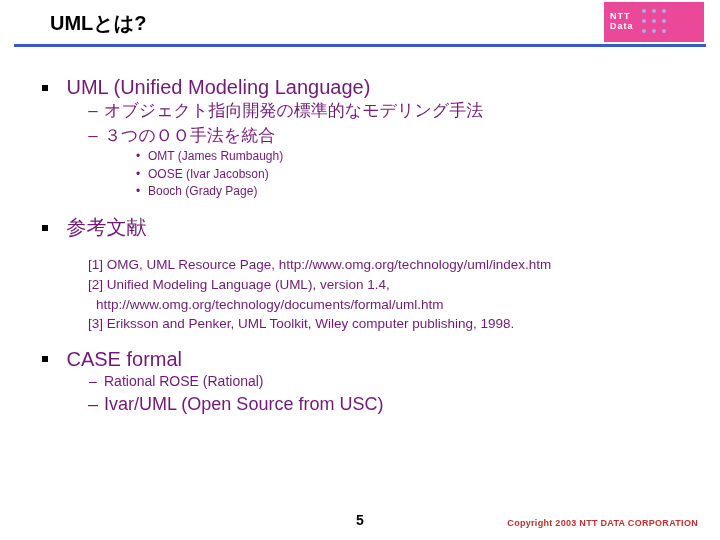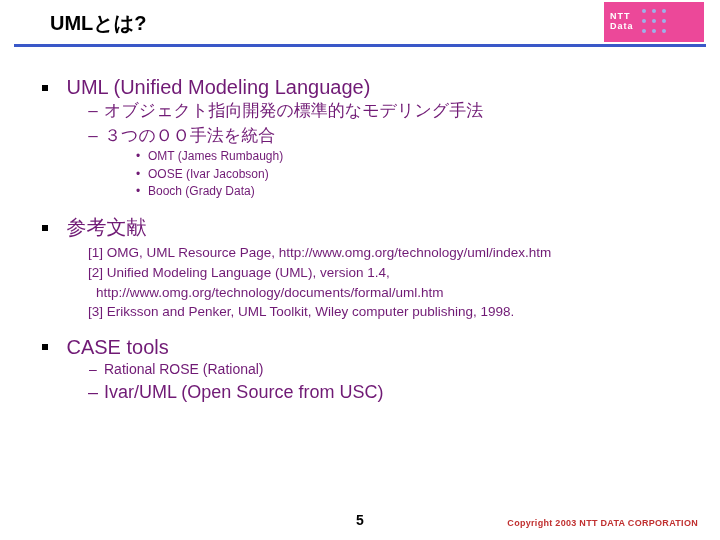--- a/index.html
+++ b/index.html
@@ -67,21 +67,21 @@
   .l1 { margin-bottom: 6px; }
   .l1-head { font-size: 20px; }
   .bullet-sq { display:inline-block; width:6px; height:6px; background:#000; vertical-align: middle; margin-right: 14px; position: relative; top:-2px; }
 
   .l2 { padding-left: 46px; font-size: 17px; line-height: 1.45; }
   .dash { display:inline-block; width:10px; text-align:center; margin-right: 6px; }
 
   .l3 { padding-left: 92px; font-size: 12px; line-height: 1.45; }
   .dot3 { display:inline-block; width:8px; text-align:center; margin-right: 6px; }
 
-  .ref-block { padding-left: 46px; font-size: 13.5px; line-height: 1.45; margin-top: 2px; }
+  .ref-block { padding-left: 46px; font-size: 13.5px; line-height: 1.45; margin-top: 14px; }
   .ref-indent { padding-left: 8px; }
 
   .sect { margin-top: 14px; }
 
   .footer-num {
     position: absolute;
     left: 0; right: 0; bottom: 12px;
     text-align: center;
     font-size: 14px;
     font-weight: bold;
@@ -123,37 +123,37 @@
 
 <div class="content">
 
   <div class="l1">
     <span class="bullet-sq"></span>
     <span class="l1-head">UML (Unified Modeling Language)</span>
     <div class="l2"><span class="dash">–</span><span>オブジェクト指向開発の標準的なモデリング手法</span></div>
     <div class="l2"><span class="dash">–</span><span>３つのＯＯ手法を統合</span></div>
     <div class="l3"><span class="dot3">•</span><span>OMT  (James Rumbaugh)</span></div>
     <div class="l3"><span class="dot3">•</span><span>OOSE (Ivar Jacobson)</span></div>
-    <div class="l3"><span class="dot3">•</span><span>Booch (Grady Data)</span></div>
+    <div class="l3"><span class="dot3">•</span><span>Booch (Grady Page)</span></div>
   </div>
 
   <div class="l1 sect">
     <span class="bullet-sq"></span>
     <span class="l1-head">参考文献</span>
     <div class="ref-block">
       <div>[1] OMG, UML Resource Page, http://www.omg.org/technology/uml/index.htm</div>
       <div>[2] Unified Modeling Language (UML), version 1.4,</div>
       <div class="ref-indent">http://www.omg.org/technology/documents/formal/uml.htm</div>
       <div>[3] Eriksson and Penker, UML Toolkit, Wiley computer publishing, 1998.</div>
     </div>
   </div>
 
   <div class="l1 sect">
     <span class="bullet-sq"></span>
-    <span class="l1-head">CASE tools</span>
+    <span class="l1-head">CASE formal</span>
     <div class="l2" style="font-size:14px"><span class="dash">–</span><span>Rational ROSE (Rational)</span></div>
     <div class="l2" style="font-size:18px"><span class="dash">–</span><span>Ivar/UML (Open Source from USC)</span></div>
   </div>
 
 </div>
 
 <div class="footer-num">5</div>
 <div class="copyright">Copyright 2003 NTT DATA CORPORATION</div>
 
 </body></html>

